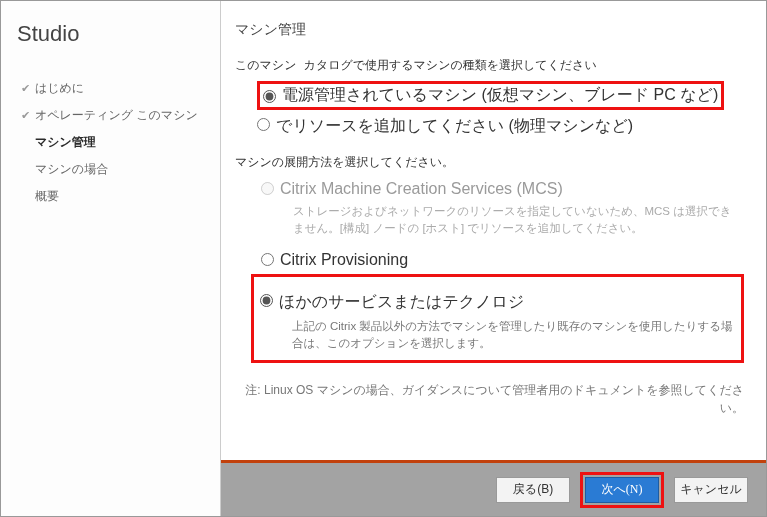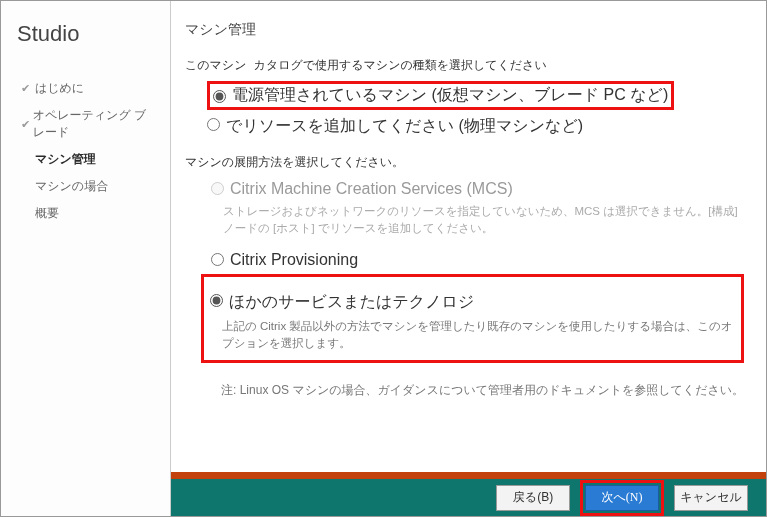--- a/index.html
+++ b/index.html
@@ -1,59 +1,59 @@
 <!DOCTYPE html>
 <html><head>
 <meta charset="utf-8">
 <style>
   * { box-sizing: border-box; margin: 0; padding: 0; }
   html, body { width: 767px; height: 517px; font-family: "Segoe UI", "Meiryo", sans-serif; font-size: 12px; color: #333; background: #fff; overflow: hidden; }
   .window { display: flex; width: 100%; height: 100%; border: 1px solid #999; }
-  .sidebar { width: 170px; padding: 20px 12px 12px 16px; border-right: 1px solid #ccc; background: #fdfdfd; }
+  .sidebar { width: 220px; padding: 20px 12px 12px 16px; border-right: 1px solid #ccc; background: #fdfdfd; }
   .sidebar h1 { font-size: 22px; font-weight: 300; color: #444; margin-bottom: 28px; }
   .nav { list-style: none; }
   .nav li { display: flex; align-items: center; padding: 5px 0 5px 4px; font-size: 12px; color: #666; cursor: pointer; }
   .nav li .chk { width: 14px; display: inline-block; color: #9a9a9a; font-size: 11px; }
   .nav li.current { color: #2b2b2b; font-weight: 600; }
   .nav li.pending .chk { visibility: hidden; }
   .main { flex: 1; display: flex; flex-direction: column; position: relative; }
   .content { flex: 1; padding: 20px 22px 8px 14px; overflow: hidden; }
   .page-title { font-size: 14px; color: #444; margin-bottom: 18px; font-weight: 400; }
   .section-label { font-size: 12px; color: #333; margin: 6px 0 4px 0; font-family: Liberation Mono, monospace; }
   .radio-group { margin: 2px 0 14px 22px; }
   .radio-row { display: flex; align-items: flex-start; padding: 3px 0; }
   .radio-row input[type=radio] { margin: 2px 6px 0 0; accent-color: #555; }
   .radio-row.disabled { color: #9a9a9a; }
   .radio-row .rlabel { font-size: 16px; }
   .radio-block { padding: 2px 4px; }
-  .radio-desc { font-size: 11.5px; color: #777; margin: 2px 0 6px 12px; line-height: 1.5; }
+  .radio-desc { font-size: 11.5px; color: #777; margin: 2px 0 6px 32px; line-height: 1.5; }
   .radio-desc.disabled { color: #aaa; }
   .highlight { border: 3px solid #e11; padding: 1px 3px; display: inline-block; }
   .highlight-block { border: 3px solid #e11; padding: 12px 6px 2px 6px; margin-left: -6px; }
   .note { font-size: 12px; color: #777; margin: 18px 0 0 6px; line-height: 1.5; text-align: right; }
-  .footer { height: 44px; border-top: 7px solid #c2410c; display: flex; align-items: center; justify-content: flex-end; padding: 0 18px; gap: 10px; background: #0f766e; }
+  .footer { height: 56px; border-top: 3px solid #c2410c; display: flex; align-items: center; justify-content: flex-end; padding: 0 18px; gap: 10px; background: #a3a3a3; }
   .btn { min-width: 74px; height: 26px; font-size: 12px; border: 1px solid #999; background: #f3f3f3; color: #333; cursor: pointer; }
   .btn.primary { background: #2a7bd4; border-color: #1e5ca0; color: #fff; font-family: Liberation Serif, serif; }
   .btn-wrap-hl { border: 3px solid #e11; padding: 2px; display: inline-block; }
 </style>
 </head>
 <body>
 
 <div class="window">
 
   <aside class="sidebar">
     <h1>Studio</h1>
     <ul class="nav">
       <li>
         <span class="chk">✔</span>
         <span>はじめに</span>
       </li>
       <li>
         <span class="chk">✔</span>
-        <span>オペレーティング ブレード</span>
+        <span>オペレーティング このマシン</span>
       </li>
       <li class="current pending">
         <span class="chk">✔</span>
         <span>マシン管理</span>
       </li>
       <li class="pending">
         <span class="chk">✔</span>
         <span>マシンの場合</span>
       </li>
       <li class="pending">

